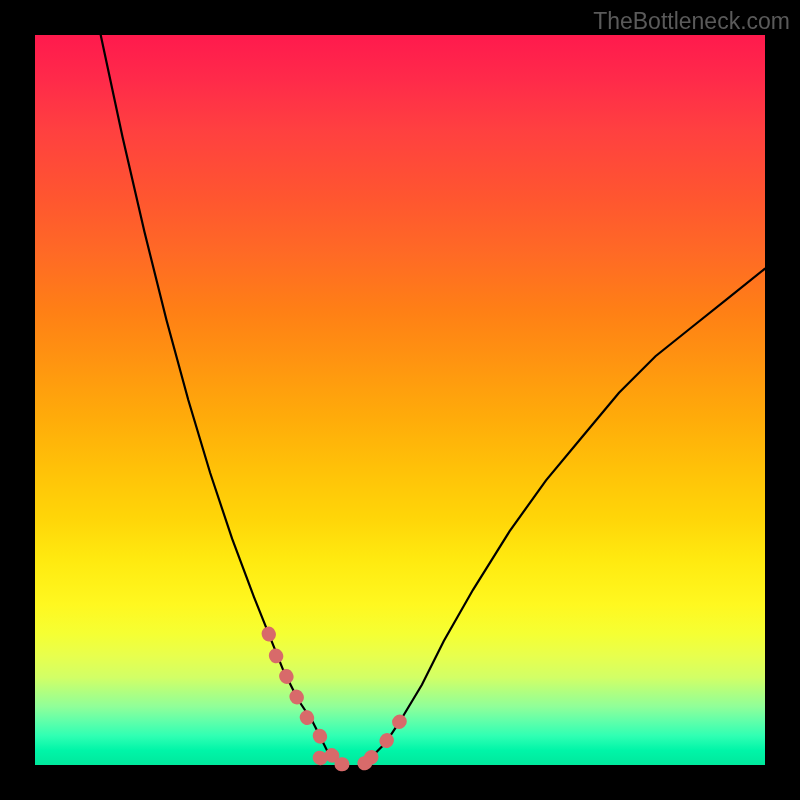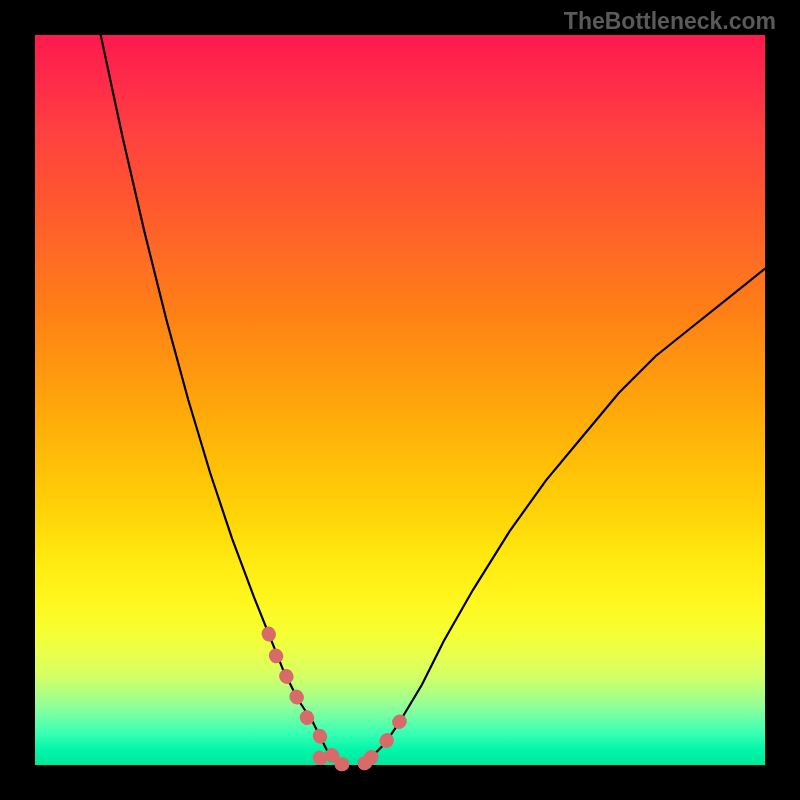--- a/index.html
+++ b/index.html
@@ -36,24 +36,24 @@
       #b0ff80 90%,
       #90ff99 92%,
       #60ffaa 94%,
       #30ffb3 96%,
       #00f5a8 98%,
       #00e89c 100%);
   }
   .watermark {
     position: absolute;
     top: 8px;
-    right: 24px;
+    right: 10px;
     color: #5a5a5a;
     font-size: 23px;
-    font-weight: 700;
+    font-weight: 400;
     letter-spacing: 0px;
     z-index: 10;
   }
   svg.overlay {
     position: absolute;
     left: 0;
     top: 0;
     width: 730px;
     height: 730px;
     overflow: visible;

